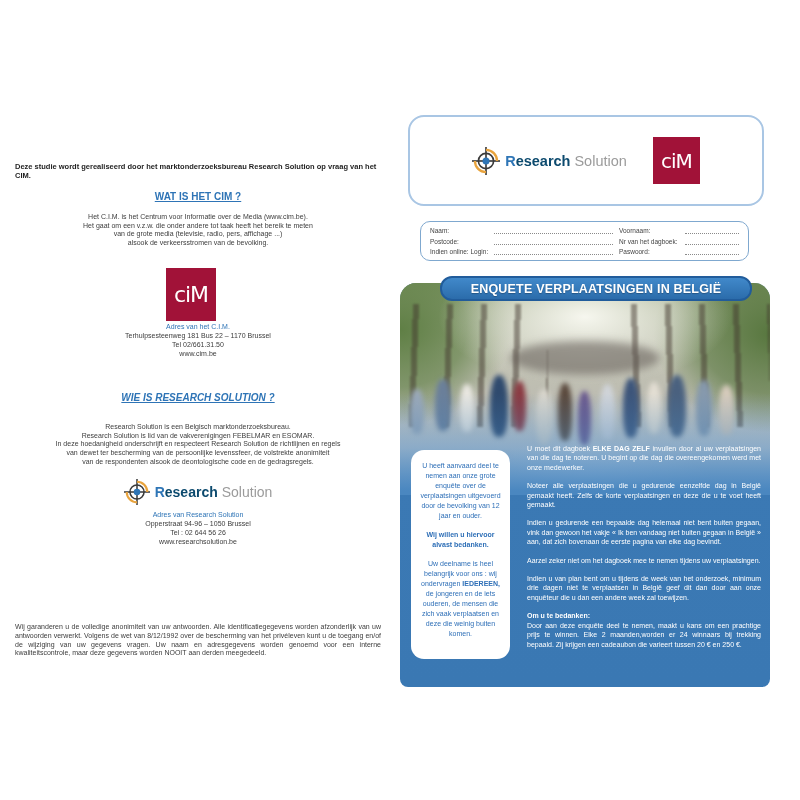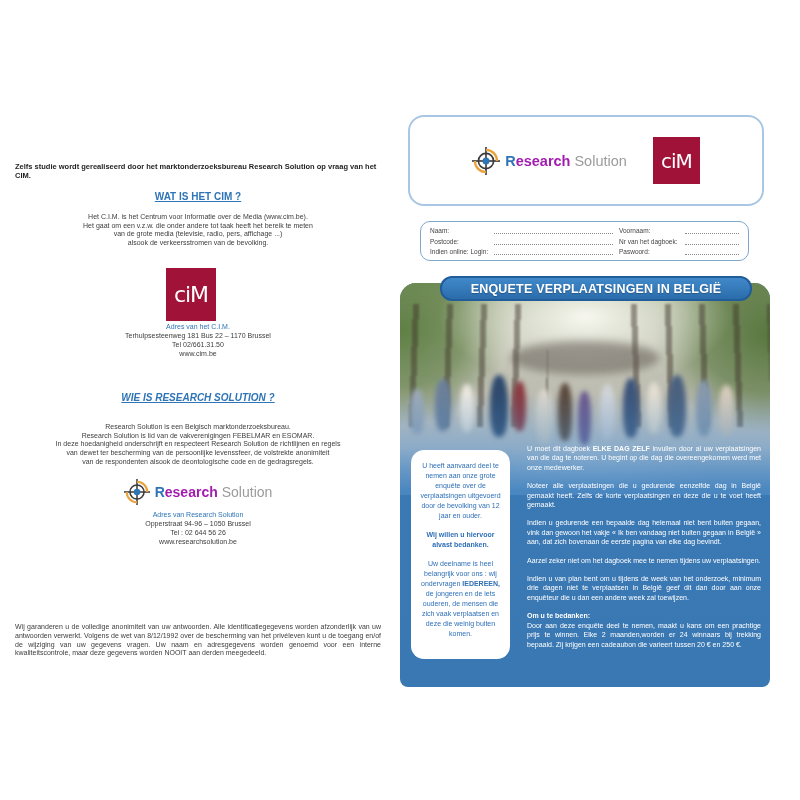--- a/index.html
+++ b/index.html
@@ -23,21 +23,21 @@
   .cim-logo{background:#a11238;color:#fff;display:flex;align-items:center;
             justify-content:center;}
   .cim-logo .cim-word{font-family:"DejaVu Sans", sans-serif;font-weight:normal;
             letter-spacing:-1px;}
   #cim-logo-left{position:absolute;left:166px;top:268px;width:50px;height:53px;}
   #cim-logo-left .cim-word{font-size:22px;}
 
   .rs-logo{display:flex;align-items:center;justify-content:center;gap:5px;}
   #rs-logo-left{position:absolute;left:15px;top:477px;width:366px;height:30px;}
   .rs-research-r{color:#2e75b6;font-weight:bold;}
-  .rs-research{color:#a21caf;font-weight:bold;}
+  .rs-research{color:#0c4a6e;font-weight:bold;}
   .rs-solution{color:#9b9b9b;margin-left:4px;}
   #rs-logo-left .rs-text{font-size:14px;}
   #rs-logo-left svg{width:26px;height:26px;}
 
   
   .header-box{position:absolute;left:408px;top:115px;width:356px;height:91px;
               background:#fff;border:2px solid #a9c6e4;border-radius:16px;
               box-sizing:border-box;display:flex;align-items:center;
               justify-content:center;gap:26px;}
   .header-box svg{width:28px;height:28px;}
@@ -98,21 +98,21 @@
                 color:#fff;font-size:7px;line-height:9.4px;text-align:justify;}
   .instructions p{margin:0 0 9px;}
   .instructions p.tight{margin-bottom:0;font-weight:bold;}
 </style>
 </head>
 <body>
 
 <div class="canvas">
 
   <div>
-    <p class="lp-intro">Zelfs studie wordt gerealiseerd door het marktonderzoeksbureau Research Solution op vraag van het CIM.</p>
+    <p class="lp-intro">Deze studie wordt gerealiseerd door het marktonderzoeksbureau Research Solution op vraag van het CIM.</p>
 
     <div class="lp-head" style="top:191px;">WAT IS HET CIM ?</div>
 
     <div class="lp-par" style="top:213px;">
       <div>Het C.I.M. is het Centrum voor Informatie over de Media (www.cim.be).</div>
       <div>Het gaat om een v.z.w. die onder andere tot taak heeft het bereik te meten</div>
       <div>van de grote media (televisie, radio, pers, affichage ...)</div>
       <div>alsook de verkeersstromen van de bevolking.</div>
     </div>
 

